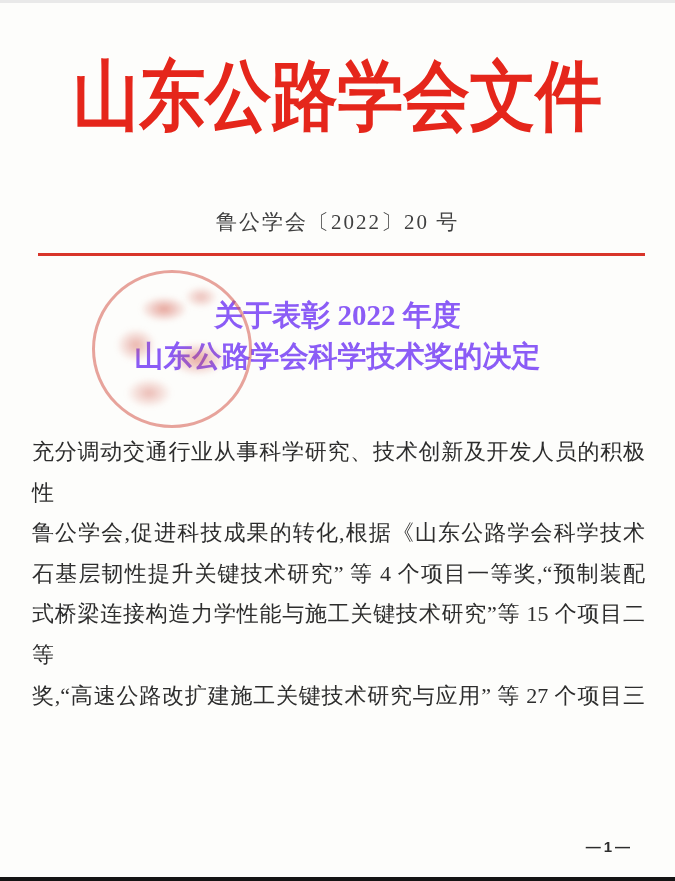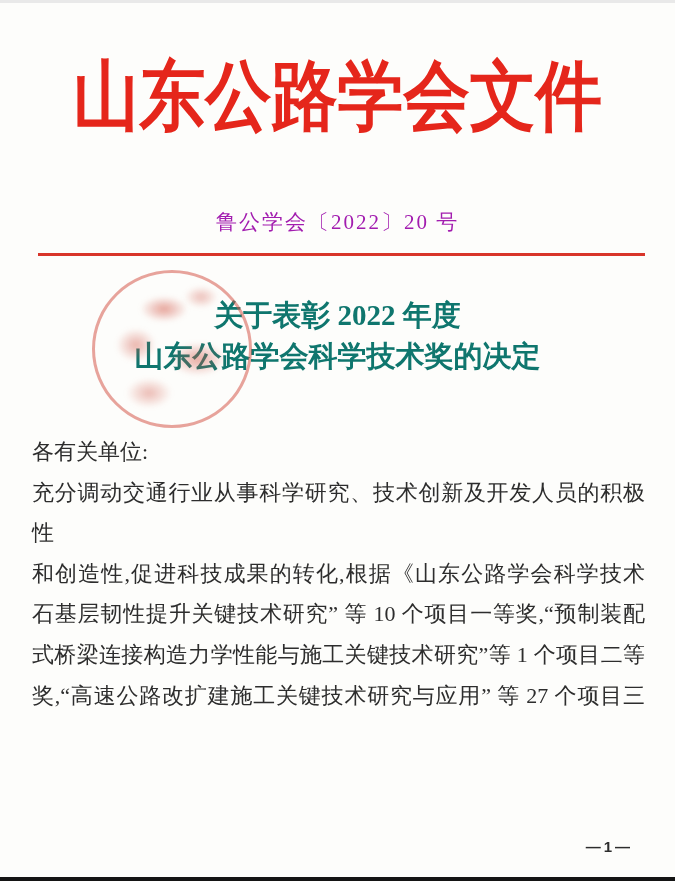--- a/index.html
+++ b/index.html
@@ -27,39 +27,39 @@
     letter-spacing: 0px;
     z-index: 2;
   }
   .doc-number {
     position: absolute;
     top: 205px; left: 0;
     width: 675px;
     text-align: center;
     font-size: 21px;
     letter-spacing: 2px;
-    color: #a21caf;
+    color: #404040;
     z-index: 2;
     font-family: Liberation Serif, serif;
   }
   .red-rule {
     position: absolute;
     top: 250px; left: 38px;
     width: 607px; height: 3px;
     background: #d8352a;
     z-index: 2;
   }
   .doc-title {
     position: absolute;
     top: 292px; left: 0;
     width: 675px;
     text-align: center;
     font-size: 29px;
     font-weight: bold;
-    color: #0f766e;
+    color: #8b5cf6;
     line-height: 41px;
     z-index: 2;
   }
   
   .stamp {
     position: absolute;
     top: 267px; left: 92px;
     width: 160px; height: 158px;
     z-index: 4;
     pointer-events: none;
@@ -138,25 +138,24 @@
     <div class="sm sm4"></div>
     <div class="sm sm5"></div>
   </div>
 
   <div class="doc-title">
     <div>关于表彰 2022 年度</div>
     <div>山东公路学会科学技术奖的决定</div>
   </div>
 
   <div class="body-text">
-    <div class="salutation">各有关单位:</div>
     <div class="body-line">充分调动交通行业从事科学研究、技术创新及开发人员的积极性</div>
-    <div class="body-line">和创造性,促进科技成果的转化,根据《山东公路学会科学技术</div>
-    <div class="body-line">石基层韧性提升关键技术研究” 等 10 个项目一等奖,“预制装配</div>
-    <div class="body-line">式桥梁连接构造力学性能与施工关键技术研究”等 1 个项目二等</div>
+    <div class="body-line">鲁公学会,促进科技成果的转化,根据《山东公路学会科学技术</div>
+    <div class="body-line">石基层韧性提升关键技术研究” 等 4 个项目一等奖,“预制装配</div>
+    <div class="body-line">式桥梁连接构造力学性能与施工关键技术研究”等 15 个项目二等</div>
     <div class="body-line">奖,“高速公路改扩建施工关键技术研究与应用” 等 27 个项目三</div>
   </div>
 
   <div class="page-number">—1—</div>
 
   <div class="bottom-rule"></div>
 
 </div>
 
 </body></html>

